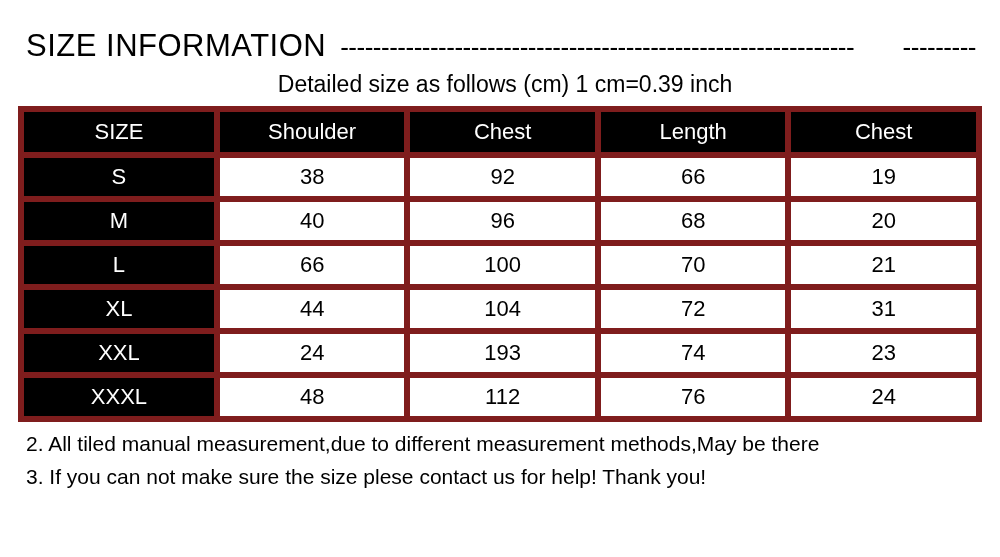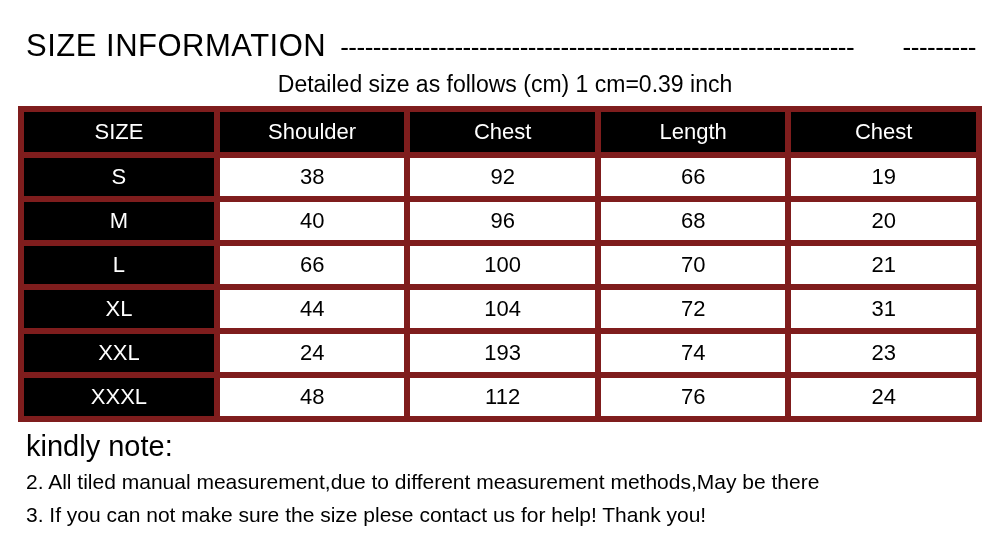--- a/index.html
+++ b/index.html
@@ -174,18 +174,17 @@
         <td class="size-cell">XXXL</td>
         <td>48</td>
         <td>112</td>
         <td>76</td>
         <td>24</td>
       </tr>
     </tbody>
   </table>
 
   <div class="notes">
-    <div class="notes-title">kindly note:</div>
     <div class="note-line">2. All tiled manual measurement,due to different measurement methods,May be there</div>
     <div class="note-line">3. If you can not make sure the size plese contact us for help! Thank you!</div>
   </div>
 
 </div>
 
 </body></html>

